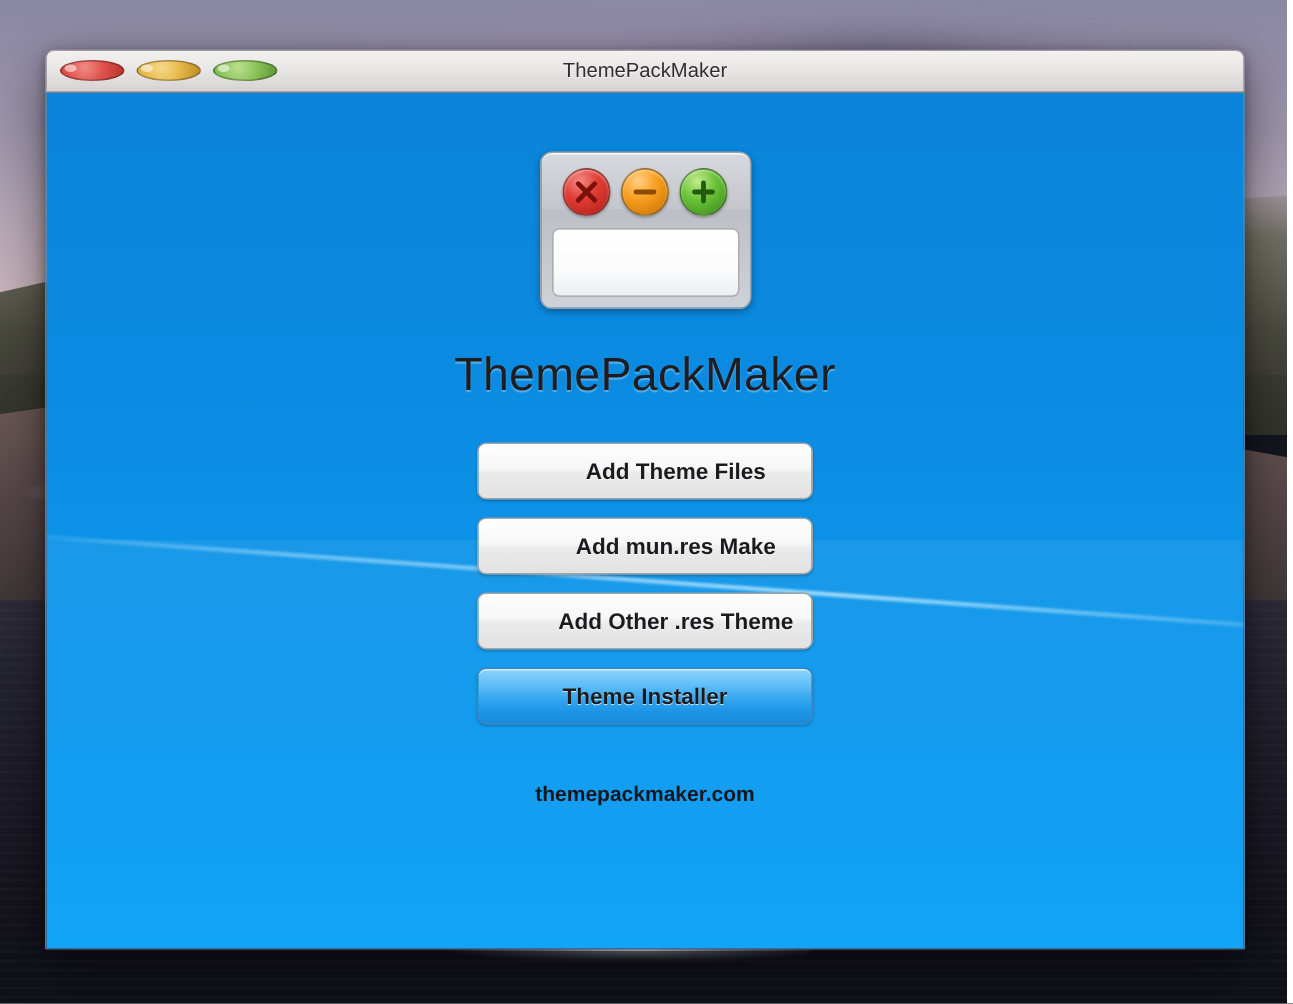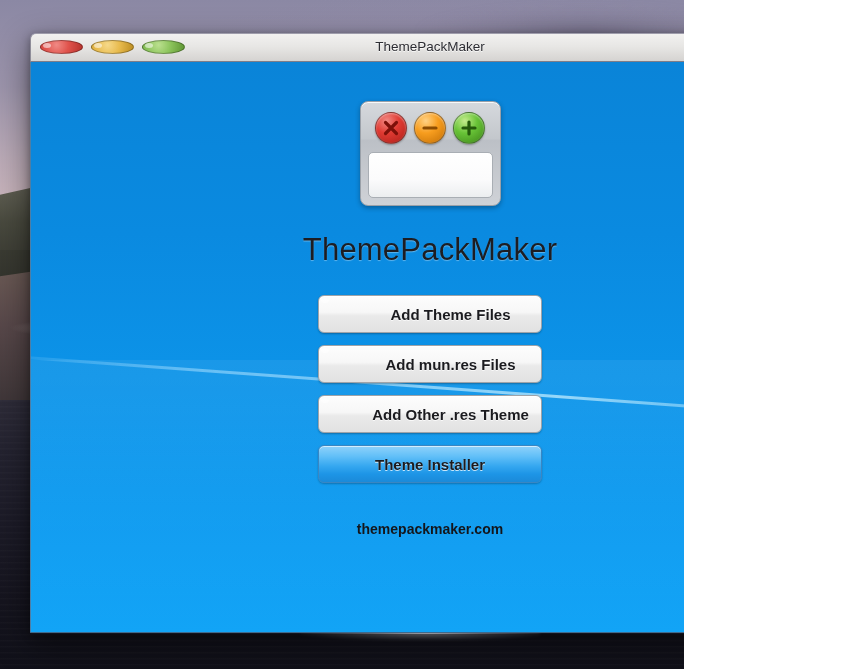--- a/index.html
+++ b/index.html
@@ -7,21 +7,21 @@
     padding: 0;
     width: 862px;
     height: 669px;
     overflow: hidden;
     font-family: "Liberation Sans", sans-serif;
   }
 
   
   #desktop {
     position: relative;
-    width: 684px;
+    width: 858px;
     height: 669px;
     overflow: hidden;
     background: #14161f;
   }
   .wp-sky {
     position: absolute;
     left: 0; top: 0;
     width: 862px;
     height: 250px;
     background:
@@ -326,21 +326,21 @@
               </svg>
             </div>
           </div>
           <div class="icon-window"></div>
         </div>
 
         <div class="app-name">ThemePackMaker</div>
 
         <div class="button-stack">
           <div class="app-button light">Add Theme Files</div>
-          <div class="app-button light">Add mun.res Files</div>
+          <div class="app-button light">Add mun.res Make</div>
           <div class="app-button light">Add Other .res Theme</div>
           <div class="app-button blue">Theme Installer</div>
         </div>
 
         <div class="footer-link">themepackmaker.com</div>
 
       </div>
     </div>
 
   </div>

